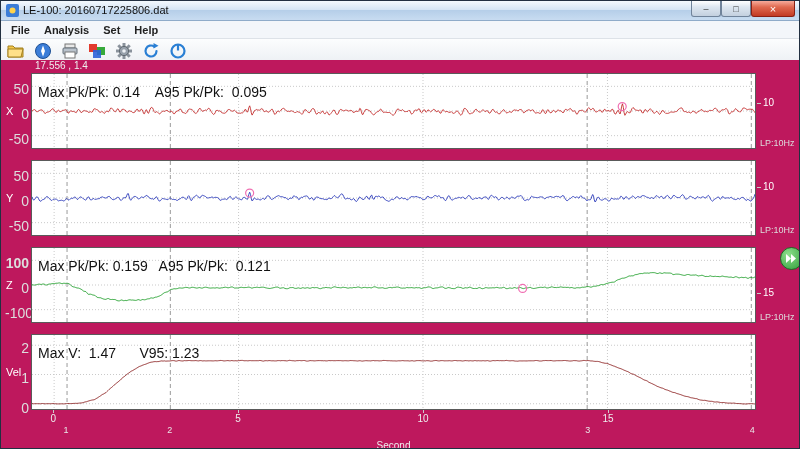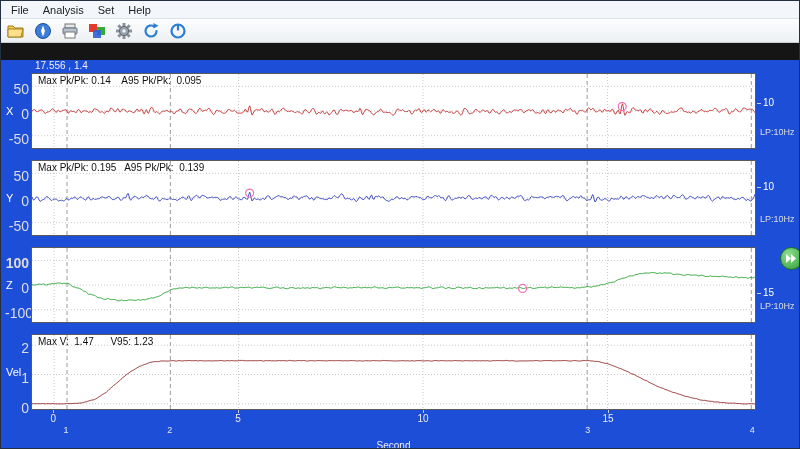--- a/index.html
+++ b/index.html
@@ -13,55 +13,69 @@
   .title-text{flex:1;font-size:11px;color:#111;line-height:19px;white-space:nowrap;}
   .win-buttons{display:flex;align-items:flex-start;height:19px;}
   .wbtn{width:28px;height:15px;margin-left:0;border:1px solid #70839a;border-top:none;
         border-radius:0 0 3px 3px;display:flex;align-items:center;justify-content:center;
         font-size:9px;color:#333;background:linear-gradient(#ffffff,#dde6f0 40%,#c3d0df);}
   .wbtn.close{width:42px;color:#fff;font-size:11px;border-color:#8a2014;
         background:linear-gradient(#f6ab9b,#e06a50 40%,#c23a23);}
   
   .menubar{height:17px;background:#f3f6fa;border-bottom:1px solid #dde2e8;
            display:flex;align-items:center;padding-left:3px;}
-  .menu-item{font-size:11px;color:#222;padding:1px 7px;cursor:default;}
+  .menu-item{font-size:11px;color:#222;padding:1px 7px;cursor:default;font-weight:bold;}
   
   .toolbar{height:23px;background:linear-gradient(#fcfdfe,#edf0f4);
            border-bottom:1px solid #c9ced4;display:flex;align-items:center;
            padding-left:5px;gap:7px;}
   .tool-icon{width:20px;height:20px;display:flex;align-items:center;justify-content:center;}
   
-  .chart-area{position:absolute;left:0;right:0;top:59px;bottom:0;background:#1d4ed8;}
+  .chart-area{position:absolute;left:0;right:0;top:59px;bottom:0;background:#be185d;}
   .readout{height:13px;line-height:12px;padding-left:34px;font-size:10px;color:#efefef;}
   .channel{display:flex;height:76px;margin-bottom:11px;}
   .channel:last-of-type{margin-bottom:0;}
   .ylab{width:30px;position:relative;color:#eee;flex:0 0 30px;}
   .ch-letter{position:absolute;left:5px;top:50%;transform:translateY(-50%);font-size:11px;color:#fff;}
   .ytick{position:absolute;right:2px;width:24px;text-align:right;font-size:14px;color:#ddd;}
   .plot{flex:1;position:relative;background:#fff;border:1px solid #5a5a5a;overflow:hidden;}
-  .stats{position:absolute;left:6px;top:1px;font-size:10px;color:#111;white-space:pre;z-index:2;text-align:right;}
+  .stats{position:absolute;left:6px;top:10px;font-size:14px;color:#111;white-space:pre;z-index:2;text-align:right;}
   .rlab{width:43px;position:relative;color:#eee;flex:0 0 43px;}
   .rv{position:absolute;left:7px;font-size:10px;color:#fff;}
   .rv::before{content:"";position:absolute;left:-6px;top:6px;width:4px;height:1px;background:#ccc;}
-  .lp{position:absolute;left:4px;bottom:12px;font-size:9px;color:#ddd;}
+  .lp{position:absolute;left:4px;bottom:1px;font-size:9px;color:#ddd;}
   .xaxis{position:relative;height:40px;margin:0 43px 0 30px;color:#eee;}
   .xt{position:absolute;top:3px;transform:translateX(-50%);font-size:10px;}
   .tkm{position:absolute;top:0;width:1px;height:3px;background:#ccc;}
   .cm{position:absolute;top:15px;transform:translateX(-50%);font-size:9px;color:#e8e8e8;}
   .xlabel{position:absolute;top:30px;left:50%;transform:translateX(-50%);font-size:10px;}
   
   .side-btn{position:absolute;right:-4px;top:246px;width:21px;height:21px;border-radius:50%;
             background:radial-gradient(circle at 35% 30%,#8ede8c,#2f9e3a);
             border:1px solid #1c6b24;display:flex;align-items:center;justify-content:center;z-index:5;}
 </style>
 </head>
 <body>
 
 <div class="window">
 
+  <div class="titlebar">
+    <span class="app-icon">
+      <svg width="13" height="13">
+          <rect width="13" height="13" rx="2" fill="#3b7dd8"></rect>
+          <circle cx="6.5" cy="6.5" r="3" fill="#ffd34d"></circle>
+        </svg>
+    </span>
+    <span class="title-text">LE-100: 20160717225806.dat</span>
+    <span class="win-buttons">
+      <span class="wbtn">–</span>
+      <span class="wbtn">□</span>
+      <span class="wbtn close">×</span>
+    </span>
+  </div>
 
   <div class="menubar">
       <span class="menu-item">File</span>
       <span class="menu-item">Analysis</span>
       <span class="menu-item">Set</span>
       <span class="menu-item">Help</span>
     </div>
 
   <div class="toolbar">
       <span class="tool-icon">
@@ -169,21 +183,20 @@
               <line x1="0" y1="12.333333333333332" x2="723" y2="12.333333333333332" stroke="#c9c9c9" stroke-width="1" stroke-dasharray="1,2"></line>
               <line x1="0" y1="37" x2="723" y2="37" stroke="#c9c9c9" stroke-width="1" stroke-dasharray="1,2"></line>
               <line x1="0" y1="61.66666666666667" x2="723" y2="61.66666666666667" stroke="#c9c9c9" stroke-width="1" stroke-dasharray="1,2"></line>
               <line x1="35.04336734693877" y1="0" x2="35.04336734693877" y2="74" stroke="#9a9a9a" stroke-width="1" stroke-dasharray="4,3"></line>
               <line x1="138.32908163265304" y1="0" x2="138.32908163265304" y2="74" stroke="#9a9a9a" stroke-width="1" stroke-dasharray="4,3"></line>
               <line x1="555.1607142857142" y1="0" x2="555.1607142857142" y2="74" stroke="#9a9a9a" stroke-width="1" stroke-dasharray="4,3"></line>
               <line x1="719.3112244897959" y1="0" x2="719.3112244897959" y2="74" stroke="#9a9a9a" stroke-width="1" stroke-dasharray="4,3"></line>
               <path d="M0.0 35.8 L0.8 37.9 L1.6 39.1 L2.4 38.7 L3.2 37.6 L4.0 36.3 L4.8 35.9 L5.6 36.1 L6.4 37.4 L7.2 39.0 L8.0 40.1 L8.8 40.2 L9.6 39.6 L10.4 38.7 L11.2 38.6 L12.1 38.1 L12.9 37.7 L13.7 36.6 L14.5 35.6 L15.3 35.7 L16.1 36.2 L16.9 37.2 L17.7 37.7 L18.5 38.8 L19.3 39.4 L20.1 39.3 L20.9 38.5 L21.7 38.3 L22.5 38.1 L23.3 38.2 L24.1 37.9 L24.9 38.7 L25.7 39.3 L26.5 39.9 L27.3 39.6 L28.1 39.5 L28.9 39.3 L29.7 39.2 L30.5 39.5 L31.3 39.8 L32.1 40.1 L32.9 39.3 L33.7 38.3 L34.5 37.3 L35.3 37.8 L36.1 38.7 L37.0 39.2 L37.8 38.4 L38.6 37.7 L39.4 37.2 L40.2 37.5 L41.0 37.2 L41.8 36.6 L42.6 36.1 L43.4 36.2 L44.2 37.3 L45.0 38.3 L45.8 38.4 L46.6 37.5 L47.4 36.5 L48.2 35.9 L49.0 36.0 L49.8 36.5 L50.6 37.3 L51.4 37.7 L52.2 38.2 L53.0 39.0 L53.8 39.0 L54.6 38.3 L55.4 36.5 L56.2 35.9 L57.0 36.2 L57.8 37.9 L58.6 38.9 L59.4 39.1 L60.3 38.1 L61.1 37.5 L61.9 37.6 L62.7 38.4 L63.5 38.4 L64.3 38.3 L65.1 37.6 L65.9 38.1 L66.7 37.6 L67.5 37.7 L68.3 36.5 L69.1 36.3 L69.9 36.0 L70.7 35.9 L71.5 36.4 L72.3 36.5 L73.1 37.2 L73.9 36.9 L74.7 37.0 L75.5 35.8 L76.3 35.6 L77.1 35.2 L77.9 36.0 L78.7 36.9 L79.5 37.5 L80.3 38.5 L81.1 38.4 L81.9 38.9 L82.7 38.2 L83.5 38.0 L84.3 37.0 L85.2 36.5 L86.0 36.0 L86.8 36.7 L87.6 37.9 L88.4 39.1 L89.2 39.5 L90.0 38.7 L90.8 37.9 L91.6 36.6 L92.4 36.7 L93.2 36.7 L94.0 36.5 L94.8 34.3 L95.6 32.7 L96.4 32.7 L97.2 35.9 L98.0 38.2 L98.8 39.3 L99.6 38.3 L100.4 37.2 L101.2 36.2 L102.0 35.6 L102.8 35.4 L103.6 35.5 L104.4 35.9 L105.2 36.8 L106.0 37.5 L106.8 38.0 L107.6 37.5 L108.5 36.7 L109.3 36.0 L110.1 36.0 L110.9 36.6 L111.7 36.4 L112.5 36.0 L113.3 35.1 L114.1 34.5 L114.9 34.5 L115.7 35.0 L116.5 36.1 L117.3 36.5 L118.1 37.6 L118.9 37.3 L119.7 37.9 L120.5 37.7 L121.3 38.3 L122.1 38.1 L122.9 37.1 L123.7 36.2 L124.5 35.7 L125.3 37.1 L126.1 38.6 L126.9 39.8 L127.7 40.0 L128.5 39.6 L129.3 38.6 L130.1 37.8 L130.9 37.3 L131.7 37.8 L132.6 38.0 L133.4 38.1 L134.2 38.3 L135.0 38.5 L135.8 38.7 L136.6 37.9 L137.4 37.2 L138.2 36.9 L139.0 37.4 L139.8 38.1 L140.6 38.5 L141.4 38.4 L142.2 38.6 L143.0 38.4 L143.8 38.7 L144.6 39.3 L145.4 39.4 L146.2 39.0 L147.0 38.0 L147.8 37.9 L148.6 37.5 L149.4 36.9 L150.2 36.1 L151.0 36.3 L151.8 36.3 L152.6 37.3 L153.4 37.7 L154.2 38.6 L155.0 37.6 L155.8 35.7 L156.7 34.7 L157.5 35.6 L158.3 38.3 L159.1 39.6 L159.9 39.1 L160.7 37.5 L161.5 36.2 L162.3 35.9 L163.1 35.2 L163.9 34.7 L164.7 34.2 L165.5 34.9 L166.3 35.7 L167.1 36.9 L167.9 36.7 L168.7 36.2 L169.5 34.8 L170.3 34.3 L171.1 34.4 L171.9 34.9 L172.7 35.1 L173.5 35.5 L174.3 36.1 L175.1 37.0 L175.9 37.0 L176.7 36.9 L177.5 36.5 L178.3 36.7 L179.1 36.1 L179.9 36.2 L180.8 36.2 L181.6 36.9 L182.4 36.5 L183.2 36.3 L184.0 36.3 L184.8 36.5 L185.6 36.6 L186.4 37.0 L187.2 38.2 L188.0 39.3 L188.8 39.2 L189.6 38.9 L190.4 38.1 L191.2 38.3 L192.0 37.9 L192.8 38.1 L193.6 38.0 L194.4 38.6 L195.2 38.1 L196.0 37.7 L196.8 36.3 L197.6 35.8 L198.4 35.4 L199.2 36.6 L200.0 37.7 L200.8 38.4 L201.6 38.2 L202.4 37.1 L203.2 36.4 L204.0 35.7 L204.8 36.4 L205.7 37.2 L206.5 38.1 L207.3 38.0 L208.1 38.1 L208.9 38.8 L209.7 38.9 L210.5 37.7 L211.3 36.6 L212.1 36.1 L212.9 36.7 L213.7 37.2 L214.5 38.0 L215.3 38.5 L216.1 36.7 L216.9 33.2 L217.7 31.2 L218.5 33.4 L219.3 37.8 L220.1 40.0 L220.9 39.2 L221.7 37.5 L222.5 37.0 L223.3 37.7 L224.1 38.3 L224.9 38.4 L225.7 38.2 L226.5 38.1 L227.3 38.6 L228.1 39.0 L228.9 38.8 L229.8 37.9 L230.6 37.4 L231.4 37.6 L232.2 38.4 L233.0 38.1 L233.8 36.9 L234.6 35.5 L235.4 34.9 L236.2 34.9 L237.0 35.1 L237.8 35.9 L238.6 37.6 L239.4 38.3 L240.2 38.6 L241.0 37.6 L241.8 37.6 L242.6 36.5 L243.4 36.2 L244.2 35.5 L245.0 35.5 L245.8 34.8 L246.6 34.6 L247.4 35.0 L248.2 35.6 L249.0 35.9 L249.8 35.6 L250.6 35.8 L251.4 36.2 L252.2 36.5 L253.0 36.7 L253.9 36.7 L254.7 37.6 L255.5 38.2 L256.3 38.6 L257.1 37.9 L257.9 37.0 L258.7 37.1 L259.5 37.4 L260.3 37.1 L261.1 35.4 L261.9 34.9 L262.7 35.2 L263.5 35.9 L264.3 35.7 L265.1 36.1 L265.9 37.3 L266.7 38.6 L267.5 38.3 L268.3 37.0 L269.1 36.4 L269.9 36.2 L270.7 36.5 L271.5 35.6 L272.3 35.4 L273.1 35.0 L273.9 35.2 L274.7 34.9 L275.5 35.3 L276.3 36.5 L277.2 37.8 L278.0 38.2 L278.8 37.1 L279.6 36.5 L280.4 37.0 L281.2 38.7 L282.0 39.2 L282.8 38.2 L283.6 36.6 L284.4 36.1 L285.2 36.0 L286.0 36.4 L286.8 36.4 L287.6 37.4 L288.4 37.5 L289.2 37.9 L290.0 37.2 L290.8 38.1 L291.6 38.0 L292.4 38.5 L293.2 38.1 L294.0 38.8 L294.8 38.5 L295.6 38.4 L296.4 37.1 L297.2 37.2 L298.0 37.1 L298.8 37.8 L299.6 37.4 L300.4 36.7 L301.3 35.5 L302.1 34.7 L302.9 34.7 L303.7 35.5 L304.5 36.4 L305.3 36.8 L306.1 36.4 L306.9 36.0 L307.7 34.7 L308.5 33.7 L309.3 32.9 L310.1 32.9 L310.9 33.9 L311.7 35.4 L312.5 37.3 L313.3 38.0 L314.1 37.8 L314.9 37.5 L315.7 37.2 L316.5 37.6 L317.3 37.3 L318.1 38.2 L318.9 38.7 L319.7 39.0 L320.5 38.2 L321.3 37.5 L322.1 38.0 L322.9 39.0 L323.7 40.2 L324.5 40.5 L325.3 39.6 L326.2 38.0 L327.0 36.5 L327.8 35.9 L328.6 36.9 L329.4 37.2 L330.2 38.3 L331.0 38.2 L331.8 38.6 L332.6 37.6 L333.4 36.3 L334.2 35.4 L335.0 35.4 L335.8 37.1 L336.6 37.9 L337.4 38.4 L338.2 36.0 L339.0 34.6 L339.8 34.1 L340.6 36.9 L341.4 38.2 L342.2 38.1 L343.0 35.9 L343.8 35.3 L344.6 35.4 L345.4 35.7 L346.2 35.1 L347.0 35.1 L347.8 35.6 L348.6 36.5 L349.4 36.3 L350.3 36.0 L351.1 36.0 L351.9 37.0 L352.7 38.0 L353.5 39.0 L354.3 39.4 L355.1 39.6 L355.9 40.0 L356.7 40.3 L357.5 40.2 L358.3 39.3 L359.1 38.3 L359.9 38.1 L360.7 38.5 L361.5 38.7 L362.3 38.0 L363.1 37.2 L363.9 36.1 L364.7 35.8 L365.5 35.8 L366.3 36.9 L367.1 37.7 L367.9 38.0 L368.7 37.1 L369.5 36.5 L370.3 36.8 L371.1 37.8 L371.9 37.7 L372.7 37.5 L373.5 37.4 L374.4 38.6 L375.2 38.8 L376.0 38.7 L376.8 37.7 L377.6 37.1 L378.4 36.2 L379.2 35.7 L380.0 35.5 L380.8 35.8 L381.6 35.7 L382.4 36.0 L383.2 35.6 L384.0 35.8 L384.8 35.3 L385.6 36.2 L386.4 36.2 L387.2 36.9 L388.0 36.2 L388.8 36.9 L389.6 37.4 L390.4 38.4 L391.2 38.4 L392.0 38.4 L392.8 38.5 L393.6 38.0 L394.4 37.1 L395.2 35.4 L396.0 35.4 L396.8 35.6 L397.6 36.6 L398.5 36.8 L399.3 36.8 L400.1 36.8 L400.9 36.0 L401.7 35.5 L402.5 34.6 L403.3 34.5 L404.1 34.9 L404.9 35.3 L405.7 35.5 L406.5 34.8 L407.3 35.0 L408.1 35.7 L408.9 36.9 L409.7 36.7 L410.5 36.6 L411.3 36.7 L412.1 38.2 L412.9 39.3 L413.7 39.6 L414.5 38.4 L415.3 36.8 L416.1 35.1 L416.9 34.7 L417.7 35.4 L418.5 37.4 L419.3 38.6 L420.1 39.3 L420.9 38.8 L421.7 38.0 L422.6 37.7 L423.4 37.3 L424.2 37.5 L425.0 36.9 L425.8 36.8 L426.6 36.3 L427.4 36.4 L428.2 37.0 L429.0 36.9 L429.8 36.7 L430.6 35.9 L431.4 36.3 L432.2 37.3 L433.0 37.9 L433.8 37.7 L434.6 36.5 L435.4 35.7 L436.2 34.7 L437.0 34.5 L437.8 35.0 L438.6 36.1 L439.4 37.6 L440.2 38.1 L441.0 38.7 L441.8 37.9 L442.6 37.6 L443.4 37.0 L444.2 37.4 L445.0 37.3 L445.8 37.5 L446.7 36.6 L447.5 36.7 L448.3 36.7 L449.1 37.9 L449.9 37.8 L450.7 37.5 L451.5 36.3 L452.3 36.2 L453.1 35.8 L453.9 36.0 L454.7 36.3 L455.5 37.8 L456.3 38.4 L457.1 37.7 L457.9 35.9 L458.7 34.6 L459.5 34.3 L460.3 34.7 L461.1 35.7 L461.9 36.3 L462.7 36.3 L463.5 35.7 L464.3 36.0 L465.1 37.3 L465.9 38.5 L466.7 38.9 L467.5 38.4 L468.3 37.7 L469.1 36.8 L469.9 36.2 L470.8 36.6 L471.6 37.6 L472.4 38.0 L473.2 37.5 L474.0 36.6 L474.8 36.1 L475.6 36.5 L476.4 37.5 L477.2 38.1 L478.0 37.8 L478.8 36.6 L479.6 36.1 L480.4 36.2 L481.2 36.6 L482.0 37.0 L482.8 37.4 L483.6 37.0 L484.4 36.1 L485.2 35.1 L486.0 35.2 L486.8 35.2 L487.6 35.1 L488.4 34.7 L489.2 34.6 L490.0 35.5 L490.8 36.8 L491.6 38.6 L492.4 39.3 L493.2 39.6 L494.0 38.9 L494.9 38.8 L495.7 38.6 L496.5 39.0 L497.3 38.5 L498.1 37.4 L498.9 35.9 L499.7 35.2 L500.5 35.8 L501.3 36.0 L502.1 36.5 L502.9 36.2 L503.7 36.5 L504.5 36.5 L505.3 36.7 L506.1 36.8 L506.9 36.2 L507.7 36.0 L508.5 35.8 L509.3 36.0 L510.1 35.8 L510.9 36.2 L511.7 37.0 L512.5 37.9 L513.3 37.6 L514.1 36.9 L514.9 36.3 L515.7 36.3 L516.5 36.1 L517.3 35.8 L518.1 35.5 L519.0 35.6 L519.8 36.0 L520.6 36.3 L521.4 36.5 L522.2 36.2 L523.0 35.5 L523.8 35.5 L524.6 35.3 L525.4 35.5 L526.2 35.4 L527.0 35.9 L527.8 36.4 L528.6 36.1 L529.4 35.8 L530.2 34.7 L531.0 34.6 L531.8 35.0 L532.6 36.6 L533.4 38.1 L534.2 39.2 L535.0 39.8 L535.8 39.4 L536.6 38.7 L537.4 37.8 L538.2 37.6 L539.0 37.0 L539.8 36.3 L540.6 35.5 L541.4 35.5 L542.3 36.2 L543.1 36.5 L543.9 36.4 L544.7 35.9 L545.5 36.2 L546.3 36.9 L547.1 37.0 L547.9 35.6 L548.7 34.7 L549.5 35.1 L550.3 36.6 L551.1 37.2 L551.9 36.9 L552.7 37.2 L553.5 38.2 L554.3 39.4 L555.1 39.5 L555.9 39.2 L556.7 38.7 L557.5 38.8 L558.3 38.8 L559.1 37.8 L559.9 35.1 L560.7 33.5 L561.5 35.1 L562.3 38.9 L563.1 41.0 L563.9 40.1 L564.7 38.0 L565.5 36.5 L566.4 36.1 L567.2 37.1 L568.0 38.3 L568.8 39.1 L569.6 39.1 L570.4 39.1 L571.2 38.6 L572.0 38.1 L572.8 37.6 L573.6 37.9 L574.4 38.1 L575.2 38.8 L576.0 39.5 L576.8 40.2 L577.6 39.9 L578.4 38.7 L579.2 37.4 L580.0 37.1 L580.8 37.9 L581.6 38.1 L582.4 38.2 L583.2 37.7 L584.0 38.0 L584.8 38.1 L585.6 37.9 L586.4 38.1 L587.2 37.4 L588.0 36.8 L588.8 35.2 L589.6 35.5 L590.5 36.4 L591.3 38.1 L592.1 38.1 L592.9 37.0 L593.7 35.8 L594.5 35.7 L595.3 36.7 L596.1 37.6 L596.9 38.2 L597.7 37.7 L598.5 37.1 L599.3 36.1 L600.1 35.5 L600.9 34.8 L601.7 35.6 L602.5 36.5 L603.3 37.5 L604.1 37.0 L604.9 36.2 L605.7 35.5 L606.5 35.6 L607.3 36.2 L608.1 36.4 L608.9 36.1 L609.7 34.9 L610.5 34.6 L611.3 34.6 L612.1 34.9 L612.9 35.0 L613.7 35.6 L614.6 36.2 L615.4 36.3 L616.2 36.5 L617.0 37.0 L617.8 37.4 L618.6 37.2 L619.4 36.5 L620.2 36.8 L621.0 37.3 L621.8 37.6 L622.6 36.8 L623.4 35.4 L624.2 34.8 L625.0 34.7 L625.8 35.6 L626.6 36.2 L627.4 36.7 L628.2 36.0 L629.0 35.3 L629.8 35.4 L630.6 36.3 L631.4 37.6 L632.2 37.1 L633.0 36.9 L633.8 35.3 L634.6 35.0 L635.4 34.4 L636.2 35.1 L637.0 35.9 L637.8 37.0 L638.7 37.9 L639.5 37.3 L640.3 36.3 L641.1 34.7 L641.9 34.4 L642.7 34.6 L643.5 35.5 L644.3 36.1 L645.1 36.3 L645.9 36.7 L646.7 36.6 L647.5 36.7 L648.3 35.7 L649.1 35.0 L649.9 34.1 L650.7 33.7 L651.5 34.4 L652.3 35.7 L653.1 37.6 L653.9 38.2 L654.7 38.0 L655.5 37.6 L656.3 37.0 L657.1 36.3 L657.9 35.2 L658.7 35.3 L659.5 35.8 L660.3 36.4 L661.1 36.5 L661.9 37.0 L662.8 37.8 L663.6 37.8 L664.4 37.0 L665.2 35.8 L666.0 35.6 L666.8 36.4 L667.6 36.6 L668.4 37.0 L669.2 36.4 L670.0 36.3 L670.8 35.7 L671.6 36.0 L672.4 36.5 L673.2 37.0 L674.0 36.9 L674.8 35.7 L675.6 34.8 L676.4 34.4 L677.2 35.3 L678.0 36.8 L678.8 38.6 L679.6 39.5 L680.4 40.2 L681.2 39.5 L682.0 38.9 L682.8 37.8 L683.6 37.6 L684.4 37.2 L685.2 36.4 L686.0 35.9 L686.9 36.3 L687.7 37.7 L688.5 38.1 L689.3 37.4 L690.1 35.8 L690.9 35.6 L691.7 36.1 L692.5 37.2 L693.3 37.2 L694.1 37.2 L694.9 36.7 L695.7 36.9 L696.5 36.8 L697.3 37.3 L698.1 36.8 L698.9 36.3 L699.7 36.4 L700.5 37.1 L701.3 38.1 L702.1 38.1 L702.9 38.4 L703.7 38.6 L704.5 38.4 L705.3 37.8 L706.1 37.3 L706.9 37.8 L707.7 38.2 L708.5 37.5 L709.3 36.7 L710.1 36.2 L710.9 36.7 L711.8 36.8 L712.6 37.7 L713.4 38.9 L714.2 39.4 L715.0 39.1 L715.8 38.2 L716.6 38.7 L717.4 39.1 L718.2 40.1 L719.0 40.0 L719.8 39.3 L720.6 38.3 L721.4 37.2 L722.2 35.7 L723.0 33.1 " fill="none" stroke="#2b3bbb" stroke-width="0.9"></path>
               <circle cx="217.63775510204079" cy="32.06666666666667" r="4" fill="none" stroke="#f06fb2" stroke-width="1.2"></circle>
             </svg>
-            <div class="stats">Max Pk/Pk: 0.195   A95 Pk/Pk:  0.139</div>
           </div>
           <div class="rlab">
             <span class="rv" style="top: calc(36% - 6px);">10</span>
             <span class="lp">LP:10Hz</span>
           </div>
         </div>
         <div class="channel">
           <div class="ylab">
             <span class="ch-letter">Z</span>
             <span class="ytick" style="top: calc(16.67% - 5px); font-weight: bold;">100</span>
@@ -199,20 +212,21 @@
               <line x1="0" y1="12.333333333333332" x2="723" y2="12.333333333333332" stroke="#c9c9c9" stroke-width="1" stroke-dasharray="1,2"></line>
               <line x1="0" y1="37" x2="723" y2="37" stroke="#c9c9c9" stroke-width="1" stroke-dasharray="1,2"></line>
               <line x1="0" y1="61.66666666666667" x2="723" y2="61.66666666666667" stroke="#c9c9c9" stroke-width="1" stroke-dasharray="1,2"></line>
               <line x1="35.04336734693877" y1="0" x2="35.04336734693877" y2="74" stroke="#9a9a9a" stroke-width="1" stroke-dasharray="4,3"></line>
               <line x1="138.32908163265304" y1="0" x2="138.32908163265304" y2="74" stroke="#9a9a9a" stroke-width="1" stroke-dasharray="4,3"></line>
               <line x1="555.1607142857142" y1="0" x2="555.1607142857142" y2="74" stroke="#9a9a9a" stroke-width="1" stroke-dasharray="4,3"></line>
               <line x1="719.3112244897959" y1="0" x2="719.3112244897959" y2="74" stroke="#9a9a9a" stroke-width="1" stroke-dasharray="4,3"></line>
               <path d="M0.0 36.9 L0.8 36.8 L1.6 37.0 L2.4 37.1 L3.2 37.0 L4.0 36.8 L4.8 36.7 L5.6 36.4 L6.4 36.2 L7.2 36.1 L8.0 36.3 L8.8 36.4 L9.6 36.4 L10.4 36.1 L11.2 36.0 L12.1 36.1 L12.9 36.5 L13.7 37.0 L14.5 37.0 L15.3 36.8 L16.1 36.3 L16.9 36.2 L17.7 36.0 L18.5 36.0 L19.3 35.8 L20.1 35.7 L20.9 35.6 L21.7 35.6 L22.5 35.6 L23.3 35.4 L24.1 35.3 L24.9 35.2 L25.7 35.2 L26.5 35.0 L27.3 34.9 L28.1 35.1 L28.9 35.3 L29.7 35.6 L30.5 35.5 L31.3 35.3 L32.1 35.3 L32.9 35.3 L33.7 35.4 L34.5 35.3 L35.3 35.3 L36.1 35.4 L37.0 35.9 L37.8 36.3 L38.6 37.0 L39.4 37.7 L40.2 38.4 L41.0 38.7 L41.8 39.0 L42.6 39.1 L43.4 39.4 L44.2 39.7 L45.0 40.0 L45.8 40.0 L46.6 40.1 L47.4 40.4 L48.2 40.8 L49.0 41.1 L49.8 41.7 L50.6 42.3 L51.4 43.0 L52.2 43.3 L53.0 43.4 L53.8 43.6 L54.6 44.4 L55.4 45.5 L56.2 46.2 L57.0 46.4 L57.8 46.2 L58.6 46.2 L59.4 46.4 L60.3 46.8 L61.1 47.1 L61.9 47.1 L62.7 47.4 L63.5 47.8 L64.3 48.6 L65.1 49.2 L65.9 49.6 L66.7 49.6 L67.5 49.7 L68.3 49.7 L69.1 50.0 L69.9 50.4 L70.7 50.7 L71.5 51.0 L72.3 51.2 L73.1 51.4 L73.9 51.3 L74.7 51.0 L75.5 50.6 L76.3 50.5 L77.1 50.9 L77.9 51.3 L78.7 51.5 L79.5 51.5 L80.3 51.4 L81.1 51.5 L81.9 51.5 L82.7 51.5 L83.5 51.7 L84.3 52.2 L85.2 52.6 L86.0 52.8 L86.8 52.9 L87.6 52.8 L88.4 52.4 L89.2 52.0 L90.0 52.0 L90.8 52.4 L91.6 52.7 L92.4 52.6 L93.2 52.4 L94.0 52.5 L94.8 52.6 L95.6 52.3 L96.4 52.0 L97.2 51.8 L98.0 51.9 L98.8 51.9 L99.6 52.1 L100.4 52.0 L101.2 52.1 L102.0 52.2 L102.8 52.3 L103.6 52.4 L104.4 52.3 L105.2 52.0 L106.0 51.6 L106.8 51.7 L107.6 52.0 L108.5 52.3 L109.3 52.0 L110.1 51.6 L110.9 51.5 L111.7 51.7 L112.5 51.8 L113.3 51.7 L114.1 51.5 L114.9 51.0 L115.7 50.9 L116.5 50.8 L117.3 50.8 L118.1 50.2 L118.9 50.0 L119.7 49.9 L120.5 50.1 L121.3 50.1 L122.1 49.6 L122.9 49.5 L123.7 49.1 L124.5 49.1 L125.3 48.8 L126.1 48.5 L126.9 48.2 L127.7 47.9 L128.5 47.5 L129.3 47.0 L130.1 46.4 L130.9 45.8 L131.7 45.2 L132.6 44.6 L133.4 44.4 L134.2 44.1 L135.0 44.0 L135.8 43.7 L136.6 43.1 L137.4 42.4 L138.2 41.8 L139.0 41.5 L139.8 41.3 L140.6 41.2 L141.4 40.9 L142.2 40.8 L143.0 40.7 L143.8 40.9 L144.6 40.7 L145.4 40.6 L146.2 40.2 L147.0 40.1 L147.8 39.9 L148.6 40.0 L149.4 40.1 L150.2 40.1 L151.0 40.0 L151.8 39.8 L152.6 39.6 L153.4 39.4 L154.2 39.4 L155.0 39.5 L155.8 39.6 L156.7 39.9 L157.5 40.0 L158.3 39.9 L159.1 39.5 L159.9 39.3 L160.7 39.3 L161.5 39.4 L162.3 39.6 L163.1 39.8 L163.9 39.9 L164.7 40.1 L165.5 40.0 L166.3 39.8 L167.1 39.6 L167.9 39.6 L168.7 39.9 L169.5 40.1 L170.3 40.1 L171.1 39.8 L171.9 39.5 L172.7 39.3 L173.5 39.2 L174.3 39.3 L175.1 39.5 L175.9 39.7 L176.7 39.9 L177.5 40.0 L178.3 40.1 L179.1 40.0 L179.9 40.0 L180.8 39.9 L181.6 39.9 L182.4 40.0 L183.2 40.0 L184.0 39.9 L184.8 39.7 L185.6 39.8 L186.4 40.0 L187.2 40.2 L188.0 40.1 L188.8 40.0 L189.6 39.8 L190.4 39.8 L191.2 39.6 L192.0 39.4 L192.8 39.3 L193.6 39.2 L194.4 39.4 L195.2 39.6 L196.0 39.9 L196.8 39.7 L197.6 39.5 L198.4 39.2 L199.2 39.0 L200.0 38.9 L200.8 39.1 L201.6 39.6 L202.4 40.0 L203.2 40.1 L204.0 39.9 L204.8 40.0 L205.7 40.0 L206.5 40.1 L207.3 39.7 L208.1 39.5 L208.9 39.3 L209.7 39.3 L210.5 39.5 L211.3 39.6 L212.1 39.6 L212.9 39.6 L213.7 39.5 L214.5 39.5 L215.3 39.3 L216.1 39.2 L216.9 39.1 L217.7 39.3 L218.5 39.6 L219.3 40.0 L220.1 40.1 L220.9 39.9 L221.7 39.6 L222.5 39.5 L223.3 39.5 L224.1 39.3 L224.9 39.2 L225.7 39.3 L226.5 39.5 L227.3 39.6 L228.1 39.4 L228.9 39.3 L229.8 39.2 L230.6 39.2 L231.4 39.2 L232.2 39.4 L233.0 39.5 L233.8 39.9 L234.6 40.0 L235.4 40.2 L236.2 40.3 L237.0 40.4 L237.8 40.5 L238.6 40.4 L239.4 40.2 L240.2 40.0 L241.0 39.9 L241.8 39.6 L242.6 39.5 L243.4 39.2 L244.2 39.1 L245.0 39.1 L245.8 39.1 L246.6 39.5 L247.4 40.0 L248.2 40.2 L249.0 40.2 L249.8 39.9 L250.6 39.8 L251.4 39.7 L252.2 40.1 L253.0 40.4 L253.9 40.7 L254.7 40.7 L255.5 40.7 L256.3 40.5 L257.1 40.1 L257.9 39.7 L258.7 39.6 L259.5 39.6 L260.3 39.5 L261.1 39.6 L261.9 39.9 L262.7 40.3 L263.5 40.4 L264.3 40.4 L265.1 40.1 L265.9 40.0 L266.7 39.9 L267.5 40.2 L268.3 40.4 L269.1 40.3 L269.9 40.0 L270.7 39.7 L271.5 39.8 L272.3 40.1 L273.1 40.2 L273.9 40.0 L274.7 39.8 L275.5 39.7 L276.3 39.9 L277.2 40.2 L278.0 40.3 L278.8 40.1 L279.6 39.8 L280.4 39.5 L281.2 39.6 L282.0 39.7 L282.8 39.8 L283.6 39.6 L284.4 39.6 L285.2 39.7 L286.0 39.9 L286.8 40.3 L287.6 40.6 L288.4 40.7 L289.2 40.5 L290.0 40.1 L290.8 39.9 L291.6 39.8 L292.4 39.8 L293.2 39.5 L294.0 39.5 L294.8 39.5 L295.6 39.7 L296.4 39.7 L297.2 39.7 L298.0 40.0 L298.8 40.1 L299.6 40.0 L300.4 39.5 L301.3 39.1 L302.1 38.8 L302.9 38.8 L303.7 39.0 L304.5 39.3 L305.3 39.5 L306.1 39.5 L306.9 39.6 L307.7 39.7 L308.5 39.8 L309.3 39.8 L310.1 39.4 L310.9 39.3 L311.7 39.3 L312.5 39.5 L313.3 39.5 L314.1 39.7 L314.9 39.9 L315.7 40.1 L316.5 40.1 L317.3 39.9 L318.1 39.7 L318.9 39.8 L319.7 39.9 L320.5 39.8 L321.3 39.5 L322.1 39.5 L322.9 39.5 L323.7 39.6 L324.5 39.4 L325.3 39.1 L326.2 39.0 L327.0 39.1 L327.8 39.4 L328.6 39.7 L329.4 40.0 L330.2 39.8 L331.0 39.7 L331.8 39.4 L332.6 39.4 L333.4 39.4 L334.2 39.6 L335.0 39.8 L335.8 39.7 L336.6 39.6 L337.4 39.5 L338.2 39.7 L339.0 39.9 L339.8 39.8 L340.6 39.4 L341.4 39.0 L342.2 38.8 L343.0 38.9 L343.8 39.0 L344.6 39.4 L345.4 39.7 L346.2 39.9 L347.0 40.0 L347.8 39.9 L348.6 39.9 L349.4 39.8 L350.3 39.7 L351.1 39.9 L351.9 40.1 L352.7 40.4 L353.5 40.4 L354.3 40.3 L355.1 40.2 L355.9 39.9 L356.7 39.6 L357.5 39.5 L358.3 39.4 L359.1 39.7 L359.9 39.7 L360.7 39.7 L361.5 39.4 L362.3 39.4 L363.1 39.3 L363.9 39.3 L364.7 39.0 L365.5 39.0 L366.3 39.1 L367.1 39.4 L367.9 39.6 L368.7 40.0 L369.5 40.1 L370.3 40.2 L371.1 40.0 L371.9 40.1 L372.7 40.1 L373.5 40.0 L374.4 39.6 L375.2 39.6 L376.0 39.6 L376.8 39.8 L377.6 39.7 L378.4 39.7 L379.2 39.6 L380.0 39.6 L380.8 39.8 L381.6 39.9 L382.4 40.0 L383.2 39.8 L384.0 39.7 L384.8 39.6 L385.6 39.8 L386.4 39.7 L387.2 39.7 L388.0 39.9 L388.8 40.3 L389.6 40.5 L390.4 40.3 L391.2 40.0 L392.0 39.7 L392.8 39.7 L393.6 39.7 L394.4 39.5 L395.2 39.2 L396.0 39.0 L396.8 38.9 L397.6 39.0 L398.5 39.2 L399.3 39.7 L400.1 40.2 L400.9 40.5 L401.7 40.5 L402.5 40.2 L403.3 40.0 L404.1 39.9 L404.9 39.9 L405.7 39.8 L406.5 39.6 L407.3 39.3 L408.1 39.1 L408.9 39.0 L409.7 38.9 L410.5 38.9 L411.3 39.3 L412.1 39.8 L412.9 40.3 L413.7 40.4 L414.5 40.3 L415.3 39.9 L416.1 39.7 L416.9 39.5 L417.7 39.8 L418.5 40.0 L419.3 40.4 L420.1 40.4 L420.9 40.6 L421.7 40.6 L422.6 40.6 L423.4 40.3 L424.2 39.8 L425.0 39.3 L425.8 39.1 L426.6 39.2 L427.4 39.4 L428.2 39.4 L429.0 39.6 L429.8 39.9 L430.6 40.3 L431.4 40.4 L432.2 40.1 L433.0 39.8 L433.8 39.7 L434.6 39.9 L435.4 39.9 L436.2 39.7 L437.0 39.3 L437.8 39.1 L438.6 39.4 L439.4 39.8 L440.2 40.1 L441.0 40.5 L441.8 40.5 L442.6 40.5 L443.4 40.4 L444.2 40.5 L445.0 40.5 L445.8 40.2 L446.7 39.7 L447.5 39.6 L448.3 39.8 L449.1 40.3 L449.9 40.6 L450.7 40.7 L451.5 40.5 L452.3 40.2 L453.1 39.8 L453.9 39.6 L454.7 39.7 L455.5 39.9 L456.3 40.0 L457.1 40.0 L457.9 39.9 L458.7 39.9 L459.5 39.9 L460.3 39.8 L461.1 39.7 L461.9 39.9 L462.7 39.8 L463.5 39.6 L464.3 39.4 L465.1 39.4 L465.9 39.7 L466.7 39.8 L467.5 40.0 L468.3 39.9 L469.1 40.1 L469.9 39.8 L470.8 39.6 L471.6 39.3 L472.4 39.5 L473.2 40.1 L474.0 40.5 L474.8 40.7 L475.6 40.6 L476.4 40.4 L477.2 40.1 L478.0 39.9 L478.8 40.1 L479.6 40.3 L480.4 40.3 L481.2 40.0 L482.0 39.6 L482.8 39.6 L483.6 39.8 L484.4 40.2 L485.2 40.1 L486.0 39.8 L486.8 39.4 L487.6 39.3 L488.4 39.5 L489.2 39.9 L490.0 40.2 L490.8 40.5 L491.6 40.6 L492.4 40.4 L493.2 40.1 L494.0 39.8 L494.9 39.8 L495.7 39.9 L496.5 39.7 L497.3 39.5 L498.1 39.3 L498.9 39.6 L499.7 40.1 L500.5 40.3 L501.3 40.5 L502.1 40.4 L502.9 40.4 L503.7 40.2 L504.5 40.0 L505.3 39.8 L506.1 39.6 L506.9 39.6 L507.7 39.4 L508.5 39.3 L509.3 39.3 L510.1 39.4 L510.9 39.5 L511.7 39.3 L512.5 39.1 L513.3 39.2 L514.1 39.7 L514.9 40.0 L515.7 39.9 L516.5 39.8 L517.3 39.5 L518.1 39.4 L519.0 39.0 L519.8 38.8 L520.6 39.0 L521.4 39.3 L522.2 39.5 L523.0 39.5 L523.8 39.5 L524.6 39.6 L525.4 39.4 L526.2 39.5 L527.0 39.2 L527.8 39.2 L528.6 38.9 L529.4 39.0 L530.2 39.2 L531.0 39.3 L531.8 39.4 L532.6 39.3 L533.4 39.3 L534.2 39.5 L535.0 39.3 L535.8 39.4 L536.6 39.4 L537.4 39.8 L538.2 39.7 L539.0 39.6 L539.8 39.5 L540.6 39.7 L541.4 40.0 L542.3 40.2 L543.1 40.2 L543.9 40.1 L544.7 39.7 L545.5 39.7 L546.3 39.7 L547.1 39.9 L547.9 39.8 L548.7 39.7 L549.5 39.4 L550.3 39.2 L551.1 39.2 L551.9 39.3 L552.7 39.1 L553.5 39.0 L554.3 38.7 L555.1 38.7 L555.9 38.5 L556.7 38.6 L557.5 38.8 L558.3 39.1 L559.1 39.2 L559.9 38.9 L560.7 38.6 L561.5 38.3 L562.3 38.2 L563.1 38.3 L563.9 38.1 L564.7 38.0 L565.5 37.7 L566.4 37.7 L567.2 37.5 L568.0 37.0 L568.8 36.7 L569.6 36.5 L570.4 36.7 L571.2 36.8 L572.0 36.7 L572.8 36.2 L573.6 35.9 L574.4 35.5 L575.2 35.4 L576.0 35.2 L576.8 34.9 L577.6 34.7 L578.4 34.5 L579.2 34.4 L580.0 34.2 L580.8 34.2 L581.6 34.2 L582.4 34.0 L583.2 33.5 L584.0 32.8 L584.8 32.3 L585.6 31.9 L586.4 31.6 L587.2 31.4 L588.0 31.2 L588.8 30.8 L589.6 30.4 L590.5 30.2 L591.3 30.2 L592.1 30.1 L592.9 29.9 L593.7 29.6 L594.5 29.3 L595.3 28.9 L596.1 28.4 L596.9 28.1 L597.7 27.9 L598.5 28.0 L599.3 27.8 L600.1 27.9 L600.9 27.8 L601.7 27.6 L602.5 27.0 L603.3 26.7 L604.1 26.5 L604.9 26.6 L605.7 26.3 L606.5 26.0 L607.3 25.7 L608.1 25.6 L608.9 25.6 L609.7 25.5 L610.5 25.6 L611.3 25.3 L612.1 25.1 L612.9 25.0 L613.7 25.1 L614.6 25.1 L615.4 25.0 L616.2 25.2 L617.0 25.1 L617.8 25.0 L618.6 24.7 L619.4 24.7 L620.2 24.6 L621.0 24.7 L621.8 24.6 L622.6 24.7 L623.4 24.9 L624.2 25.2 L625.0 25.5 L625.8 25.5 L626.6 25.3 L627.4 24.9 L628.2 24.9 L629.0 25.2 L629.8 25.4 L630.6 25.4 L631.4 25.0 L632.2 24.8 L633.0 24.8 L633.8 25.0 L634.6 25.0 L635.4 25.0 L636.2 25.0 L637.0 25.1 L637.8 25.0 L638.7 25.2 L639.5 25.4 L640.3 26.1 L641.1 26.5 L641.9 26.6 L642.7 26.4 L643.5 26.2 L644.3 26.1 L645.1 26.2 L645.9 26.1 L646.7 26.2 L647.5 26.3 L648.3 26.5 L649.1 26.7 L649.9 26.9 L650.7 27.1 L651.5 27.3 L652.3 27.4 L653.1 27.3 L653.9 27.0 L654.7 26.7 L655.5 26.5 L656.3 26.5 L657.1 26.7 L657.9 26.9 L658.7 27.2 L659.5 27.2 L660.3 27.1 L661.1 27.1 L661.9 27.0 L662.8 27.1 L663.6 26.9 L664.4 27.1 L665.2 27.5 L666.0 27.8 L666.8 28.0 L667.6 27.7 L668.4 27.6 L669.2 27.3 L670.0 27.4 L670.8 27.4 L671.6 27.8 L672.4 28.2 L673.2 28.5 L674.0 28.5 L674.8 28.4 L675.6 28.5 L676.4 28.5 L677.2 28.2 L678.0 27.9 L678.8 27.9 L679.6 28.3 L680.4 28.4 L681.2 28.6 L682.0 28.3 L682.8 28.4 L683.6 28.3 L684.4 28.5 L685.2 28.5 L686.0 28.5 L686.9 28.6 L687.7 28.7 L688.5 28.6 L689.3 28.3 L690.1 28.1 L690.9 28.1 L691.7 28.4 L692.5 28.6 L693.3 28.7 L694.1 28.7 L694.9 28.8 L695.7 28.9 L696.5 29.1 L697.3 29.2 L698.1 29.1 L698.9 29.1 L699.7 29.2 L700.5 29.5 L701.3 29.6 L702.1 29.3 L702.9 29.0 L703.7 28.7 L704.5 28.8 L705.3 29.1 L706.1 29.6 L706.9 29.8 L707.7 29.8 L708.5 29.5 L709.3 29.3 L710.1 29.3 L710.9 29.6 L711.8 29.6 L712.6 29.5 L713.4 29.3 L714.2 29.6 L715.0 30.1 L715.8 30.3 L716.6 30.2 L717.4 29.7 L718.2 29.4 L719.0 29.4 L719.8 29.6 L720.6 29.8 L721.4 29.7 L722.2 29.4 L723.0 28.8 " fill="none" stroke="#1f9e2a" stroke-width="0.9"></path>
               <circle cx="490.6071428571428" cy="40.45333333333333" r="4" fill="none" stroke="#f06fb2" stroke-width="1.2"></circle>
             </svg>
+            <div class="stats">Max Pk/Pk: 0.159   A95 Pk/Pk:  0.121</div>
           </div>
           <div class="rlab">
             <span class="rv" style="top: calc(60% - 6px);">15</span>
             <span class="lp">LP:10Hz</span>
           </div>
         </div>
         <div class="channel">
           <div class="ylab">
             <span class="ch-letter">Vel</span>
             <span class="ytick" style="top: calc(13.83% - 5px);">2</span>

